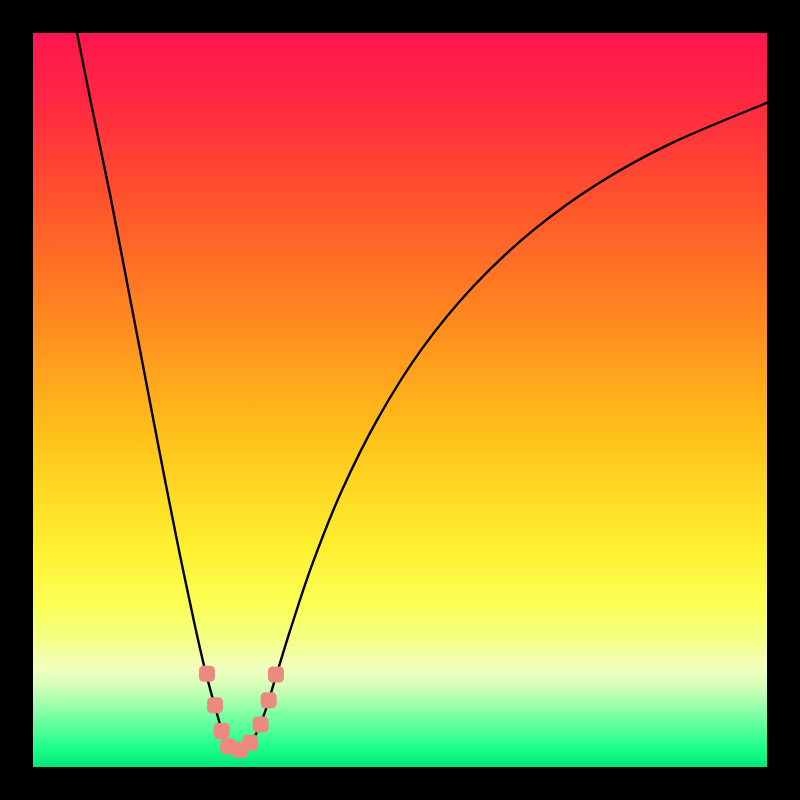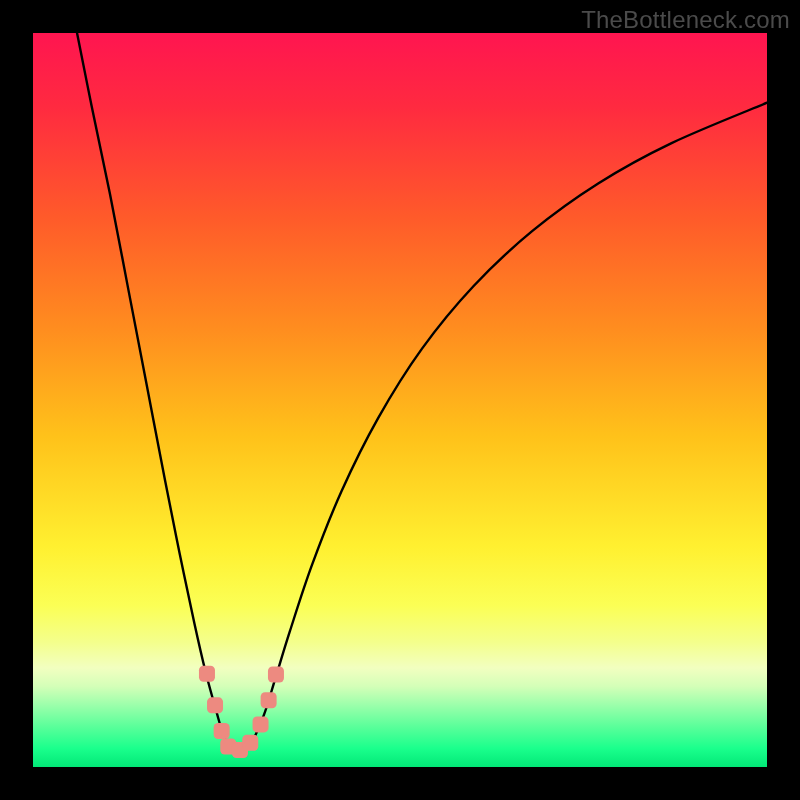--- a/index.html
+++ b/index.html
@@ -32,21 +32,20 @@
     font-size: 24px;
     font-weight: 500;
     letter-spacing: 0.2px;
     z-index: 10;
   }
 </style>
 </head>
 <body>
 
 <div class="frame">
-  <div class="watermark">TheBottleneck.com</div>
   <div class="plot">
     <svg id="plot-svg" width="734" height="734" viewBox="0 0 734 734">
       <defs>
         <linearGradient id="bg-grad" x1="0" y1="0" x2="0" y2="1">
             <stop offset="0%" stop-color="#ff1550"></stop>
             <stop offset="10%" stop-color="#ff2a40"></stop>
             <stop offset="25%" stop-color="#ff5a2a"></stop>
             <stop offset="40%" stop-color="#ff8c1f"></stop>
             <stop offset="55.00000000000001%" stop-color="#ffc21a"></stop>
             <stop offset="70%" stop-color="#fff030"></stop>

